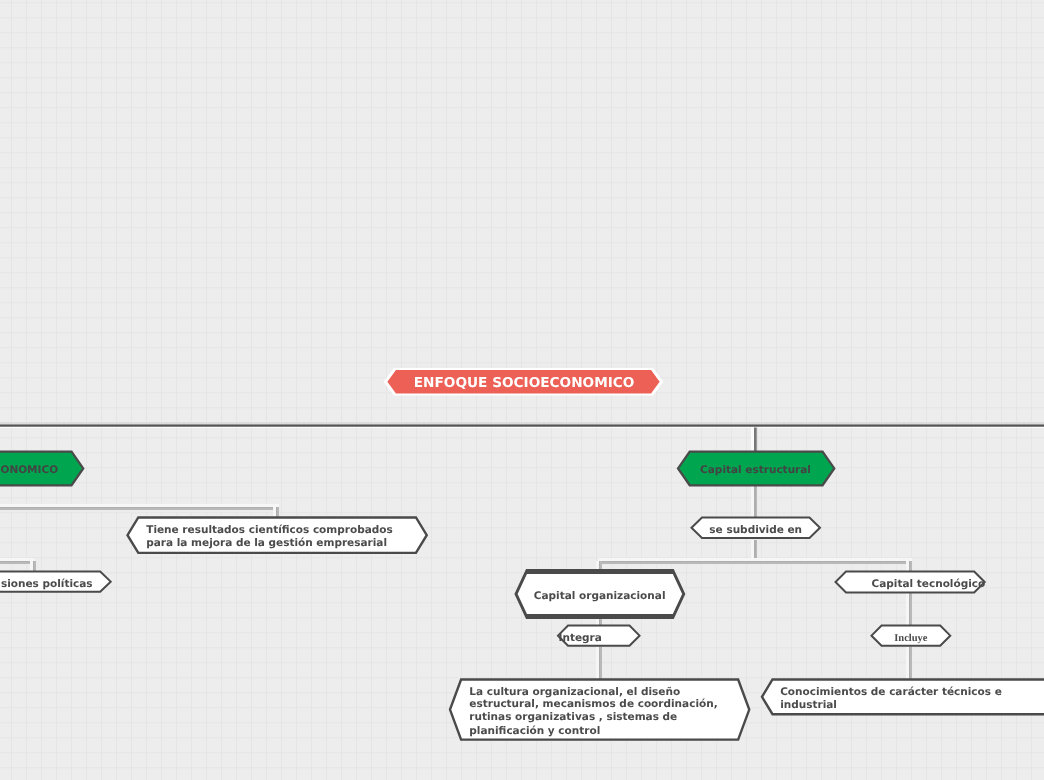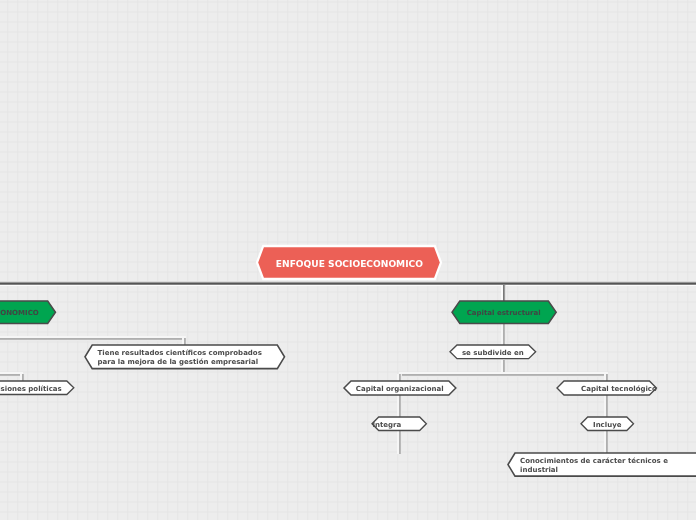--- a/index.html
+++ b/index.html
@@ -75,21 +75,21 @@
   <div class="edge hline" style="left:399.4px;top:370.9px;width:208.5px;height:6px;"></div>
   <div class="edge vline" style="left:396.4px;top:373.9px;width:7px;height:7.8px;"></div>
   <div class="edge vline" style="left:603.4px;top:373.9px;width:7px;height:7.8px;"></div>
 
   <div class="edge vline" style="left:396.4px;top:394.5px;width:7px;height:23.5px;"></div>
   <div class="edge vline" style="left:396.4px;top:431px;width:7px;height:22.5px;"></div>
 
   <div class="edge vline" style="left:603.4px;top:394.5px;width:7px;height:23px;"></div>
   <div class="edge vline" style="left:603.4px;top:431px;width:7px;height:22.5px;"></div>
 
-  <div class="node n-red" style="left:257.4px;top:246.2px;width:184px;height:33px;justify-content:center;padding-top:2.8px;">
+  <div class="node n-red" style="left:257.4px;top:246.2px;width:184px;height:17px;justify-content:center;padding-top:2.8px;">
     <svg viewBox="0 0 184 28.5" preserveAspectRatio="none">
       <polygon points="6.2,0 177.8,0 184,14.25 177.8,28.5 6.2,28.5 0,14.25" fill="#ec6056" stroke="#ffffff" stroke-width="2.2"></polygon>
     </svg>
     <span class="lbl">ENFOQUE SOCIOECONOMICO</span>
   </div>
 
   <div class="node n-green" style="left:-66.3px;top:301.1px;width:121.5px;height:22.5px;justify-content:center;">
     <svg viewBox="0 0 121.5 22.5" preserveAspectRatio="none">
       <polygon points="7.8,0 113.7,0 121.5,11.25 113.7,22.5 7.8,22.5 0,11.25" fill="#00a550" stroke="#4a4a4a" stroke-width="1.5"></polygon>
     </svg>
@@ -111,55 +111,64 @@
 para la mejora de la gestión empresarial</span>
   </div>
 
   <div class="node n-white" style="left:-27.9px;top:381.4px;width:101.8px;height:13.5px;justify-content:center;">
     <svg viewBox="0 0 101.8 13.5" preserveAspectRatio="none">
       <polygon points="7,0 94.8,0 101.8,6.75 94.8,13.5 7,13.5 0,6.75" fill="#ffffff" stroke="#4a4a4a" stroke-width="1.35"></polygon>
     </svg>
     <span class="lbl">decisiones políticas</span>
   </div>
 
-  <div class="node n-white" style="left:450px;top:345.4px;width:85.65px;height:13.7px;justify-content:center;">
+  <div class="node n-white" style="left:461px;top:345.4px;width:85.65px;height:13.7px;justify-content:center;">
     <svg viewBox="0 0 85.65 13.7" preserveAspectRatio="none">
       <polygon points="7,0 78.65,0 85.65,6.85 78.65,13.7 7,13.7 0,6.85" fill="#ffffff" stroke="#4a4a4a" stroke-width="1.35"></polygon>
     </svg>
     <span class="lbl">se subdivide en</span>
   </div>
 
-  <div class="node n-white" style="left:343.85px;top:381.4px;width:111.85px;height:14px;justify-content:center;">
+  <div class="node n-white" style="left:343.85px;top:381.4px;width:111.85px;height:30px;justify-content:center;">
     <svg viewBox="0 0 111.85 14" preserveAspectRatio="none">
       <polygon points="7,0 104.85,0 111.85,7 104.85,14 7,14 0,7" fill="#ffffff" stroke="#4a4a4a" stroke-width="1.5"></polygon>
     </svg>
     <span class="lbl">Capital organizacional</span>
   </div>
 
   <div class="node n-white" style="left:557.4px;top:381.4px;width:99.45px;height:14px;justify-content:flex-end;">
     <svg viewBox="0 0 99.45 14" preserveAspectRatio="none">
       <polygon points="7,0 92.45,0 99.45,7 92.45,14 7,14 0,7" fill="#ffffff" stroke="#4a4a4a" stroke-width="1.35"></polygon>
     </svg>
     <span class="lbl">Capital tecnológico</span>
   </div>
 
   <div class="node n-white" style="left:372.4px;top:417.3px;width:54.36px;height:13.5px;justify-content:flex-start;">
     <svg viewBox="0 0 54.36 13.5" preserveAspectRatio="none">
       <polygon points="6.7,0 47.66,0 54.36,6.75 47.66,13.5 6.7,13.5 0,6.75" fill="#ffffff" stroke="#4a4a4a" stroke-width="1.35"></polygon>
     </svg>
     <span class="lbl">Integra</span>
   </div>
 
-  <div class="node n-white" style="left:581px;top:417.3px;width:52.5px;height:13.5px;justify-content:center;">
+  <div class="node n-white" style="left:581px;top:417.3px;width:52.5px;height:13.5px;justify-content:center;font-family:Liberation Serif, serif;">
     <svg viewBox="0 0 52.5 13.5" preserveAspectRatio="none">
       <polygon points="6.7,0 45.8,0 52.5,6.75 45.8,13.5 6.7,13.5 0,6.75" fill="#ffffff" stroke="#4a4a4a" stroke-width="1.35"></polygon>
     </svg>
     <span class="lbl">Incluye</span>
   </div>
 
+  <div class="node n-white" style="left:300.1px;top:453.15px;width:199.5px;height:40.1px;justify-content:flex-start;padding-left:12.8px;">
+    <svg viewBox="0 0 199.5 40.1" preserveAspectRatio="none">
+      <polygon points="7.4,0 192.1,0 199.5,20.05 192.1,40.1 7.4,40.1 0,20.05" fill="#ffffff" stroke="#4a4a4a" stroke-width="1.6"></polygon>
+    </svg>
+    <span class="lbl">La cultura organizacional, el diseño
+estructural, mecanismos de coordinación,
+rutinas organizativas , sistemas de
+planificación y control</span>
+  </div>
 
   <div class="node n-white" style="left:507.5px;top:453.15px;width:199.5px;height:23.15px;justify-content:flex-start;padding-left:12.6px;">
     <svg viewBox="0 0 199.5 23.15" preserveAspectRatio="none">
       <polygon points="7,0 192.5,0 199.5,11.57 192.5,23.15 7,23.15 0,11.57" fill="#ffffff" stroke="#4a4a4a" stroke-width="1.6"></polygon>
     </svg>
     <span class="lbl">Conocimientos de carácter técnicos e
 industrial</span>
   </div>
 
 </div>

